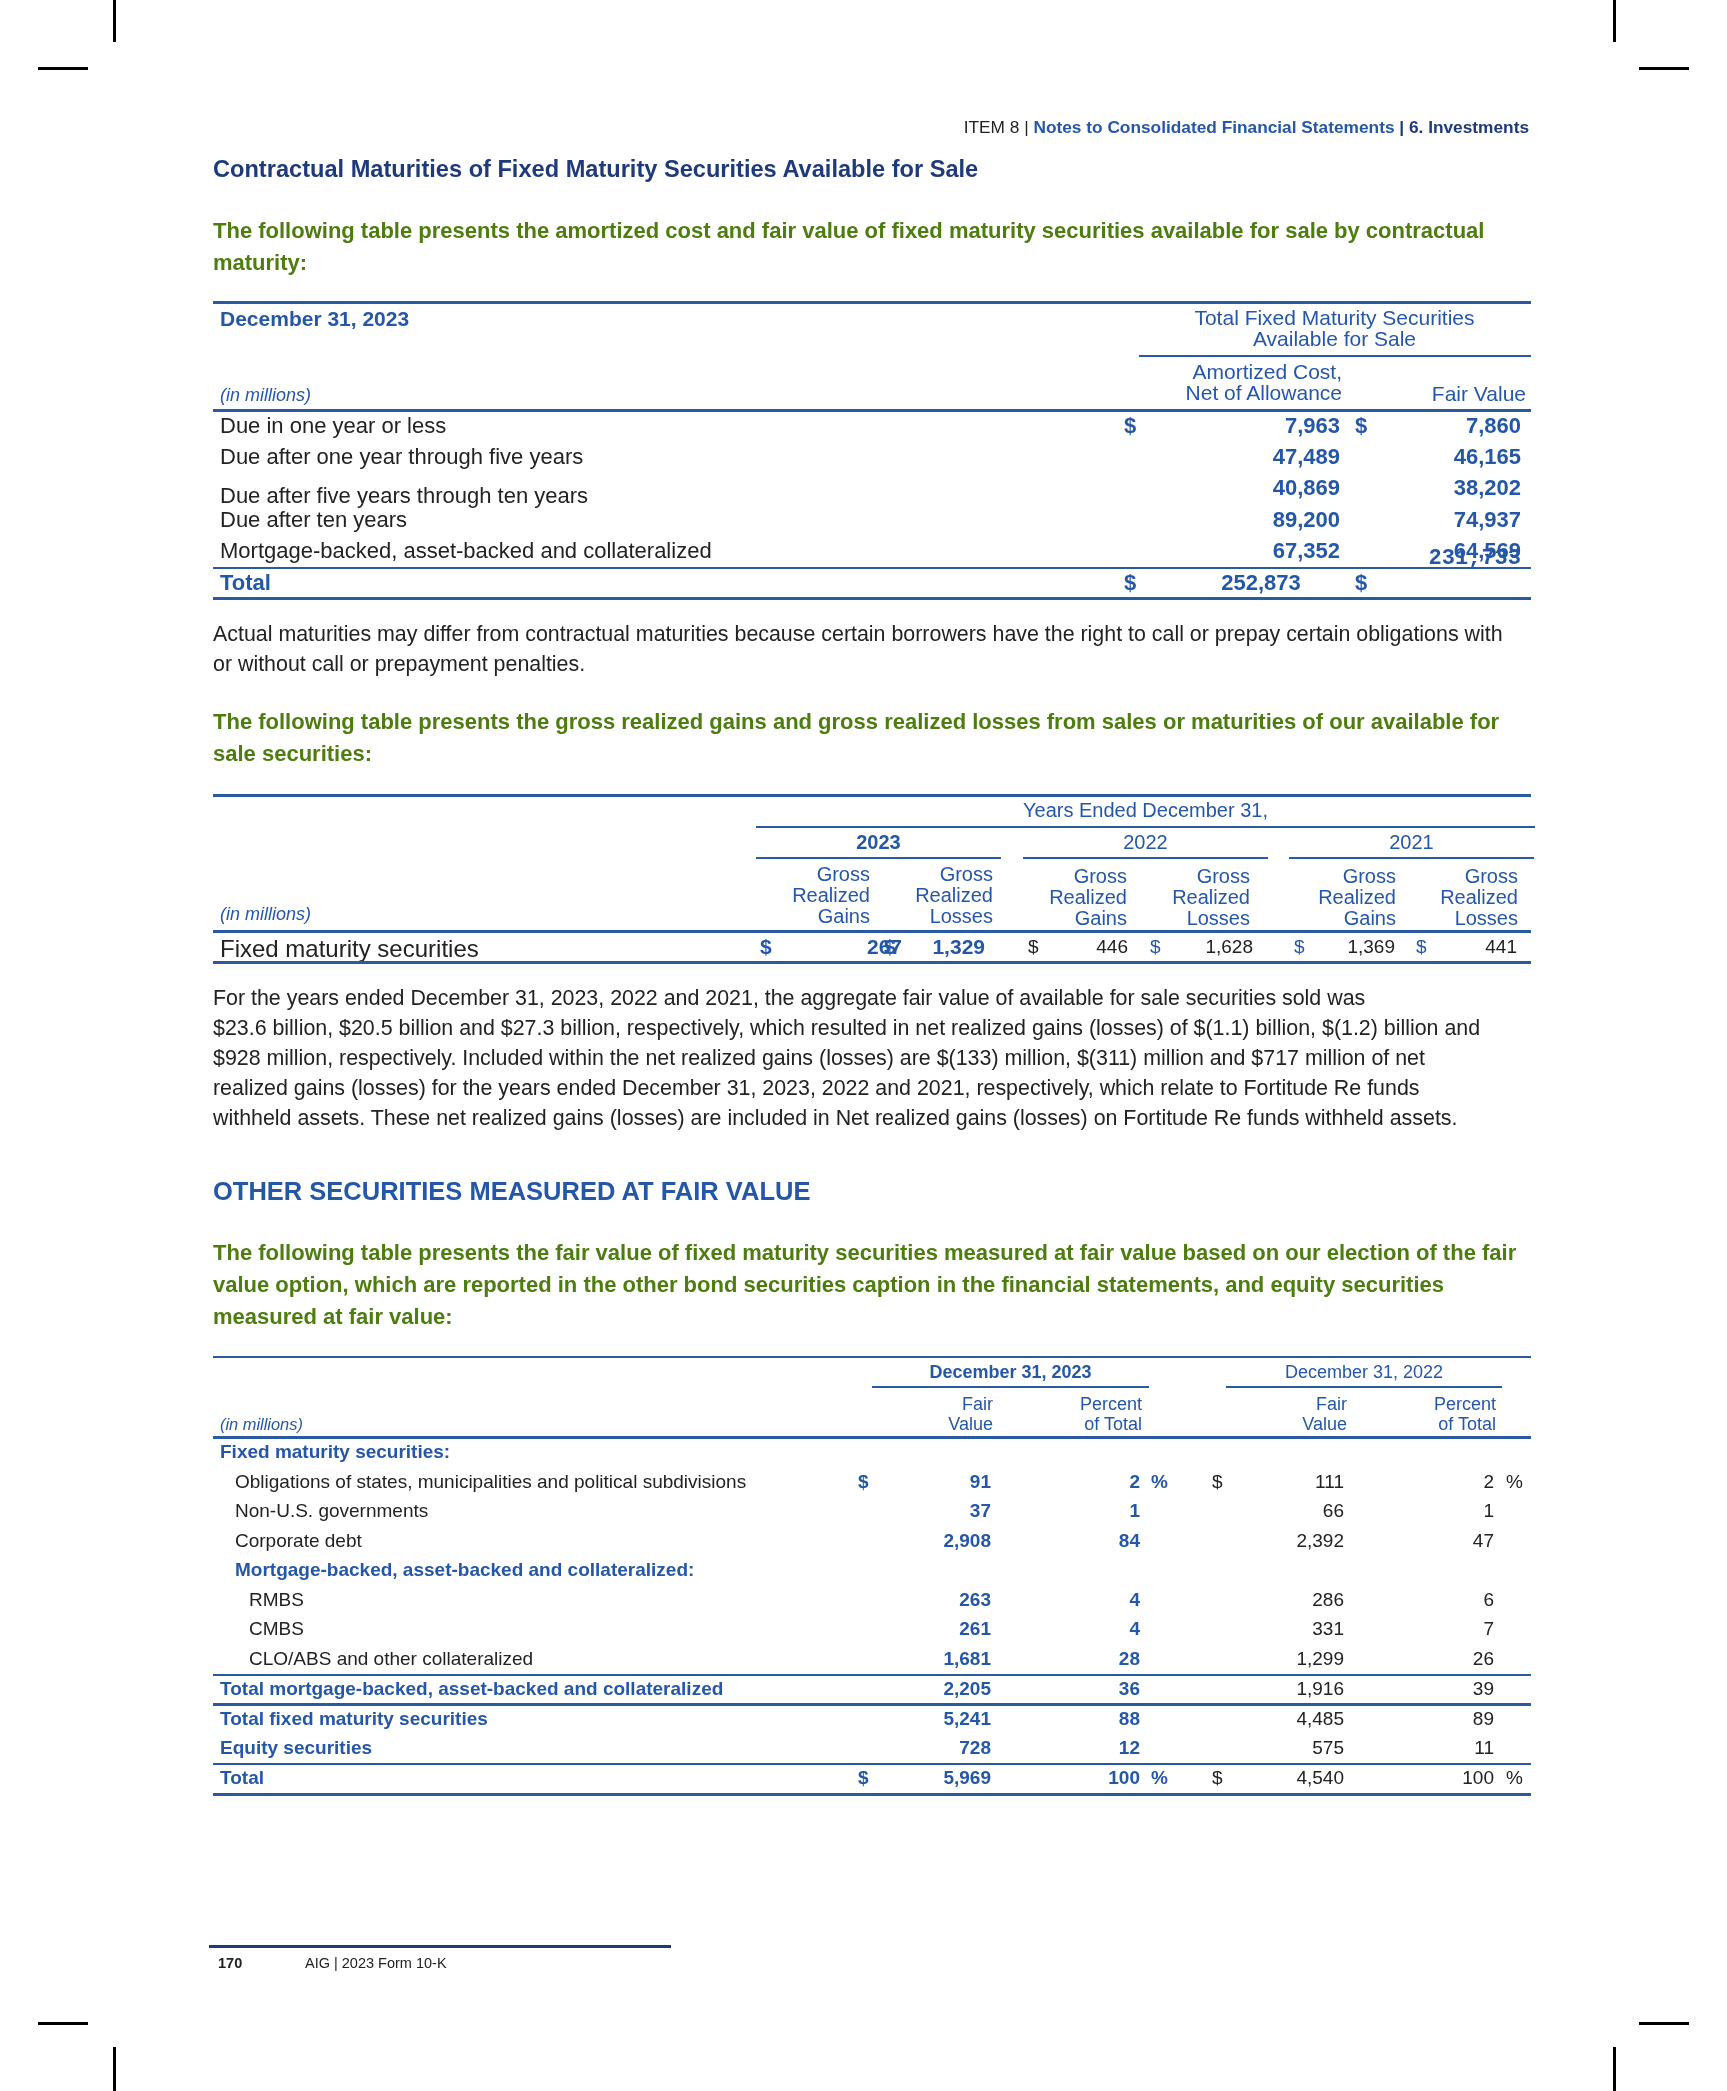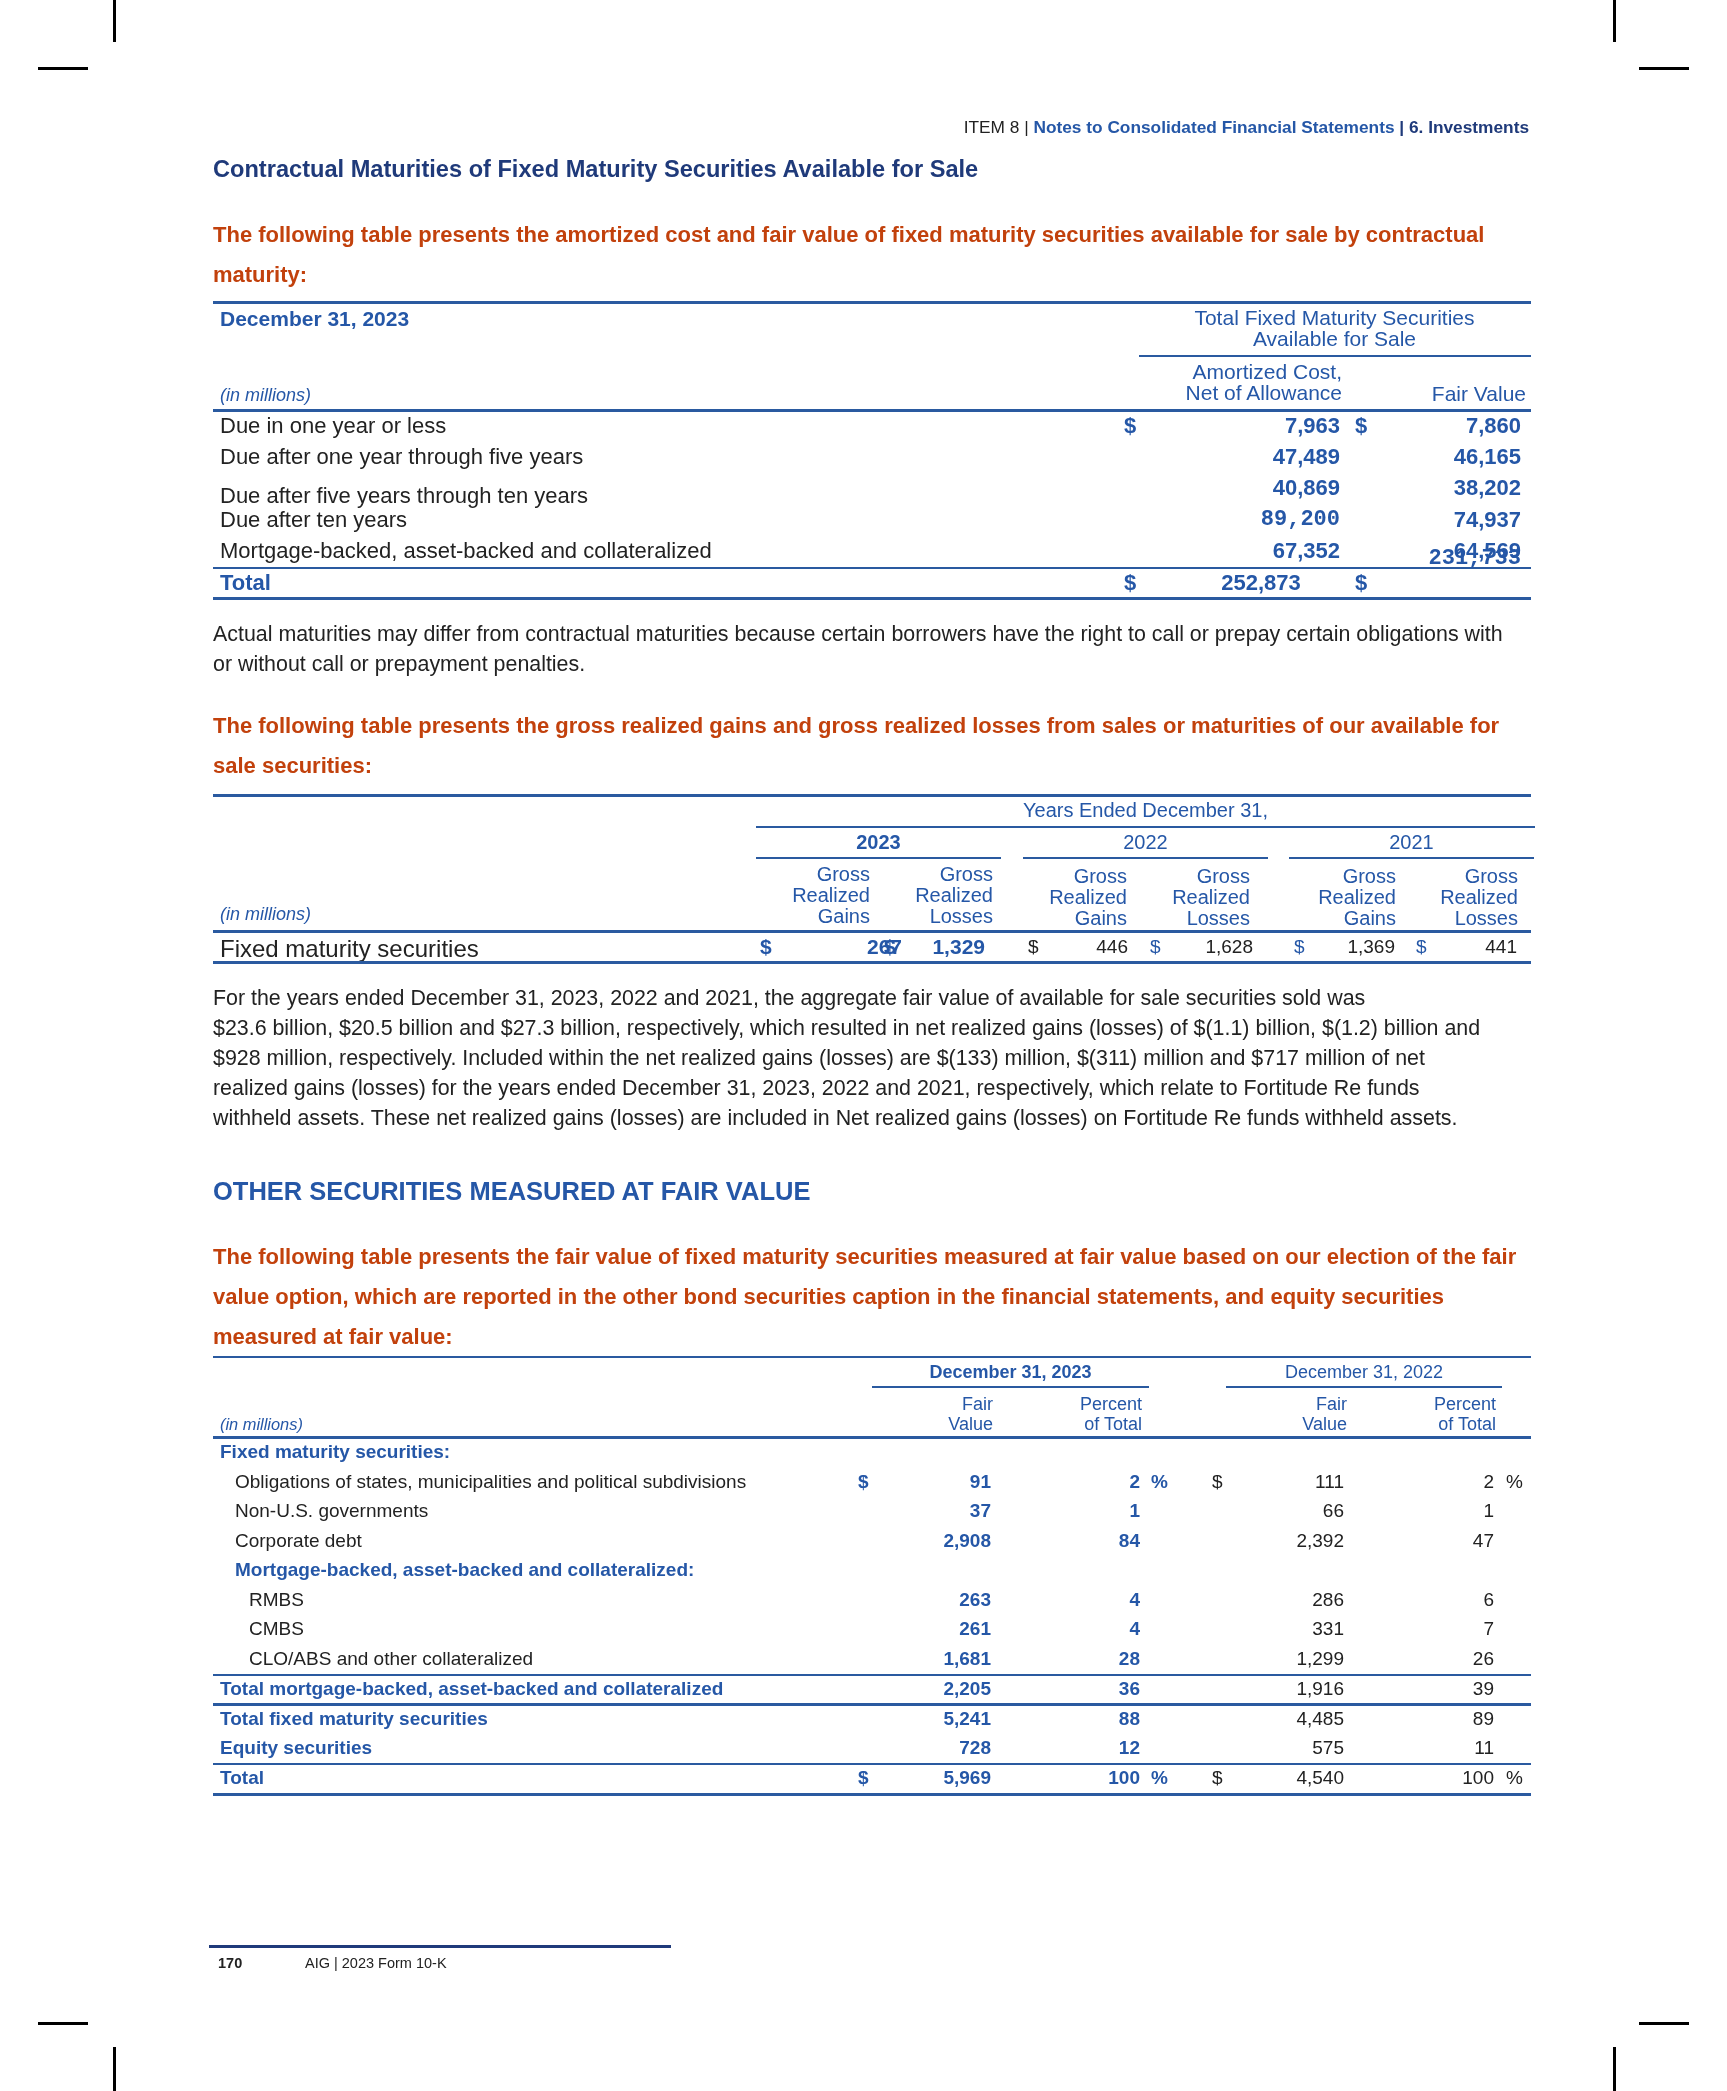--- a/index.html
+++ b/index.html
@@ -14,21 +14,21 @@
   .rule { position: absolute; background: #2a5aa0; }
   .rule.thick { height: 2.7px; }
   .rule.thin { height: 1.8px; }
   .t { position: absolute; white-space: nowrap; line-height: 1; }
   .r { text-align: right; }
   .c { text-align: center; }
   .hdr { font-size: 20px; color: #2557a7; line-height: 21px; }
   .cell { font-size: 22px; }
   .cell3 { font-size: 19px; }
   .para { position: absolute; left: 213px; width: 1327px; font-size: 21.4px; line-height: 30px; color: #222; }
-  .intro { position: absolute; left: 213px; width: 1327px; font-size: 22px; line-height: 40px; font-weight: bold; color: #c2410c; }
+  .intro { position: absolute; left: 213px; width: 1327px; font-size: 22px; line-height: 32px; font-weight: bold; color: #4d7c0f; }
 </style>
 </head>
 <body>
 
 <div class="crop" style="left:113px;top:0;width:2.7px;height:42px;"></div>
 <div class="crop" style="left:38px;top:67px;width:50px;height:2.7px;"></div>
 <div class="crop" style="left:1613px;top:0;width:2.7px;height:42px;"></div>
 <div class="crop" style="left:1639px;top:67px;width:50px;height:2.7px;"></div>
 <div class="crop" style="left:38px;top:2022px;width:50px;height:2.7px;"></div>
 <div class="crop" style="left:113px;top:2047px;width:2.7px;height:44px;"></div>
@@ -71,21 +71,21 @@
     <div class="t cell blue b r" style="left:1182px;width:158px;top:446px;">47,489</div>
     <div class="t cell blue b r" style="left:1382px;width:139px;top:446px;">46,165</div>
   </div>
   <div>
     <div class="t cell dark" style="left:220px;top:485px;">Due after five years through ten years</div>
     <div class="t cell blue b r" style="left:1182px;width:158px;top:477px;">40,869</div>
     <div class="t cell blue b r" style="left:1382px;width:139px;top:477px;">38,202</div>
   </div>
   <div>
     <div class="t cell dark" style="left:220px;top:509px;">Due after ten years</div>
-    <div class="t cell blue b r" style="left:1182px;width:158px;top:509px;font-family:Liberation Mono, monospace;">89,200</div>
+    <div class="t cell blue b r" style="left:1182px;width:158px;top:509px;">89,200</div>
     <div class="t cell blue b r" style="left:1382px;width:139px;top:509px;">74,937</div>
   </div>
   <div>
     <div class="t cell dark" style="left:220px;top:540px;">Mortgage-backed, asset-backed and collateralized</div>
     <div class="t cell blue b r" style="left:1182px;width:158px;top:540px;">67,352</div>
     <div class="t cell blue b r" style="left:1382px;width:139px;top:540px;">64,569</div>
   </div>
   <div class="rule thin" style="left:213px;top:567px;width:1318px;"></div>
   <div>
     <div class="t cell blue b" style="left:220px;top:572px;">Total</div>

